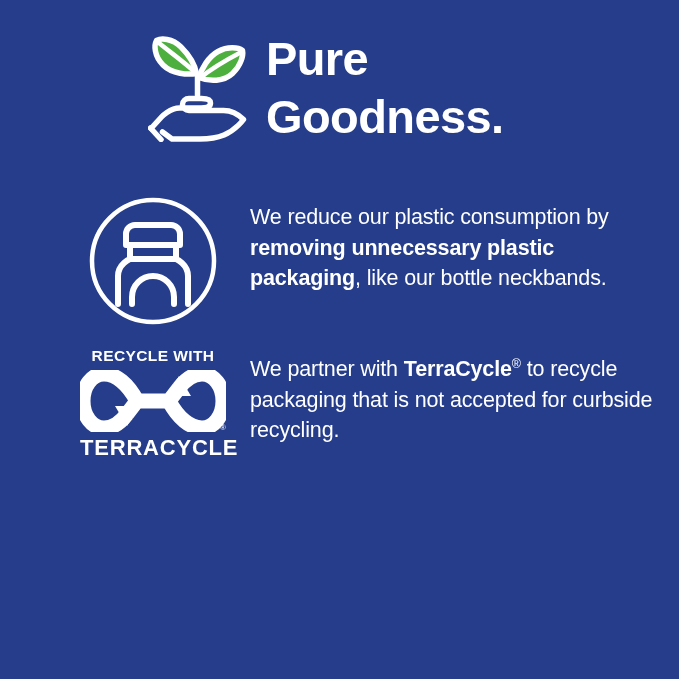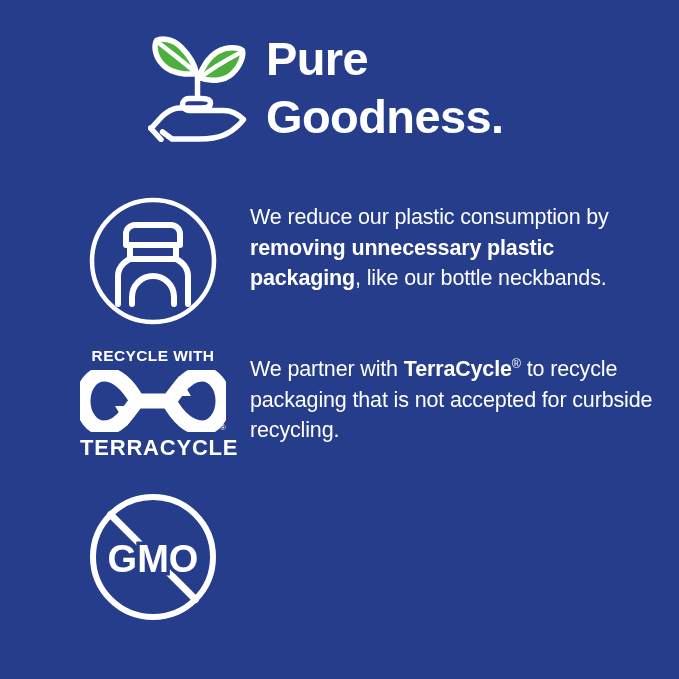--- a/index.html
+++ b/index.html
@@ -183,22 +183,15 @@
 
         <path d="M44 108 v-7 a21 21 0 0 1 42 0 v7" fill="none" stroke="#ffffff" stroke-width="6" stroke-linecap="round" stroke-linejoin="round"></path>
       </svg>
     </div>
     <div class="copy">
       <span>We reduce our plastic consumption by </span><b>removing unnecessary plastic packaging</b><span>, like our bottle neckbands.</span>
     </div>
   </div>
 
   <div class="row row-3">
-    <div class="icon-cell">
-      <svg width="130" height="130" viewBox="0 0 130 130" aria-hidden="true">
-        <circle cx="65" cy="65" r="60" fill="none" stroke="#ffffff" stroke-width="6"></circle>
-        <line x1="22.5" y1="22.5" x2="107.5" y2="107.5" stroke="#ffffff" stroke-width="7" stroke-linecap="round"></line>
-        <text x="65" y="80" text-anchor="middle" font-family="Liberation Sans, sans-serif" font-size="38" font-weight="bold" fill="#ffffff" stroke="#253d8a" stroke-width="7" paint-order="stroke">GMO</text>
-      </svg>
-    </div>
   </div>
 
 </div>
 
 </body></html>

